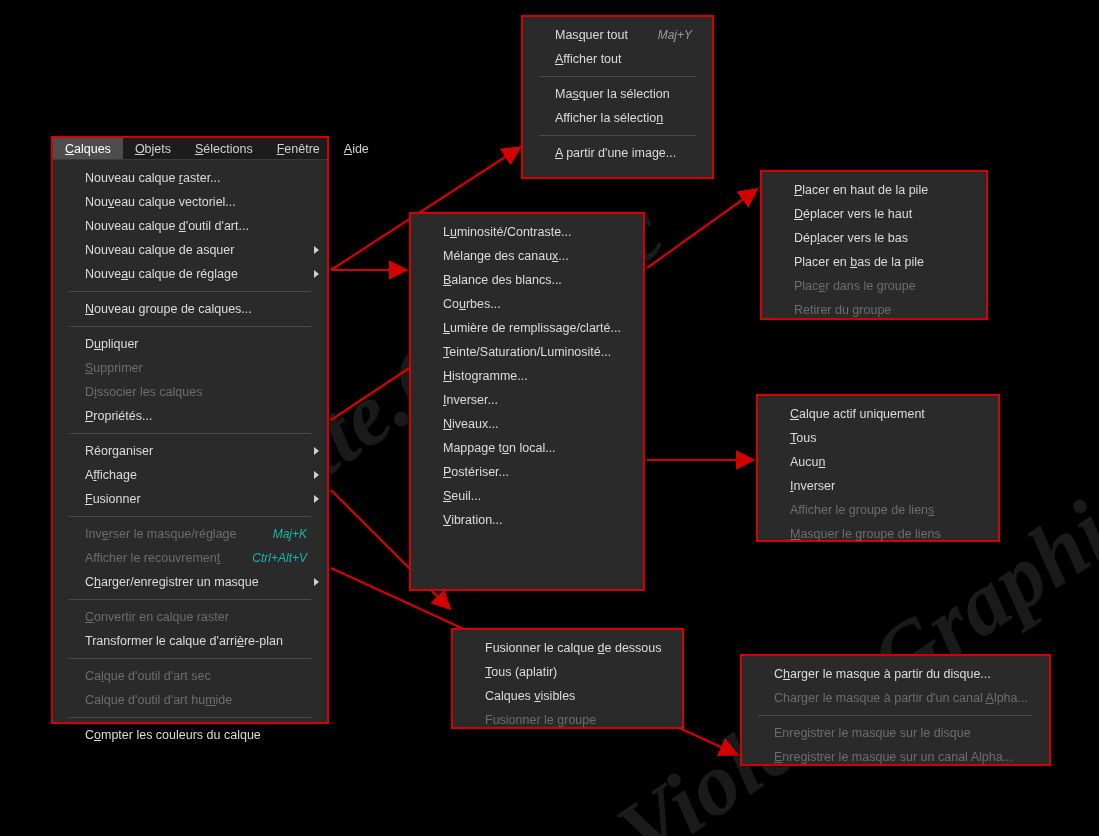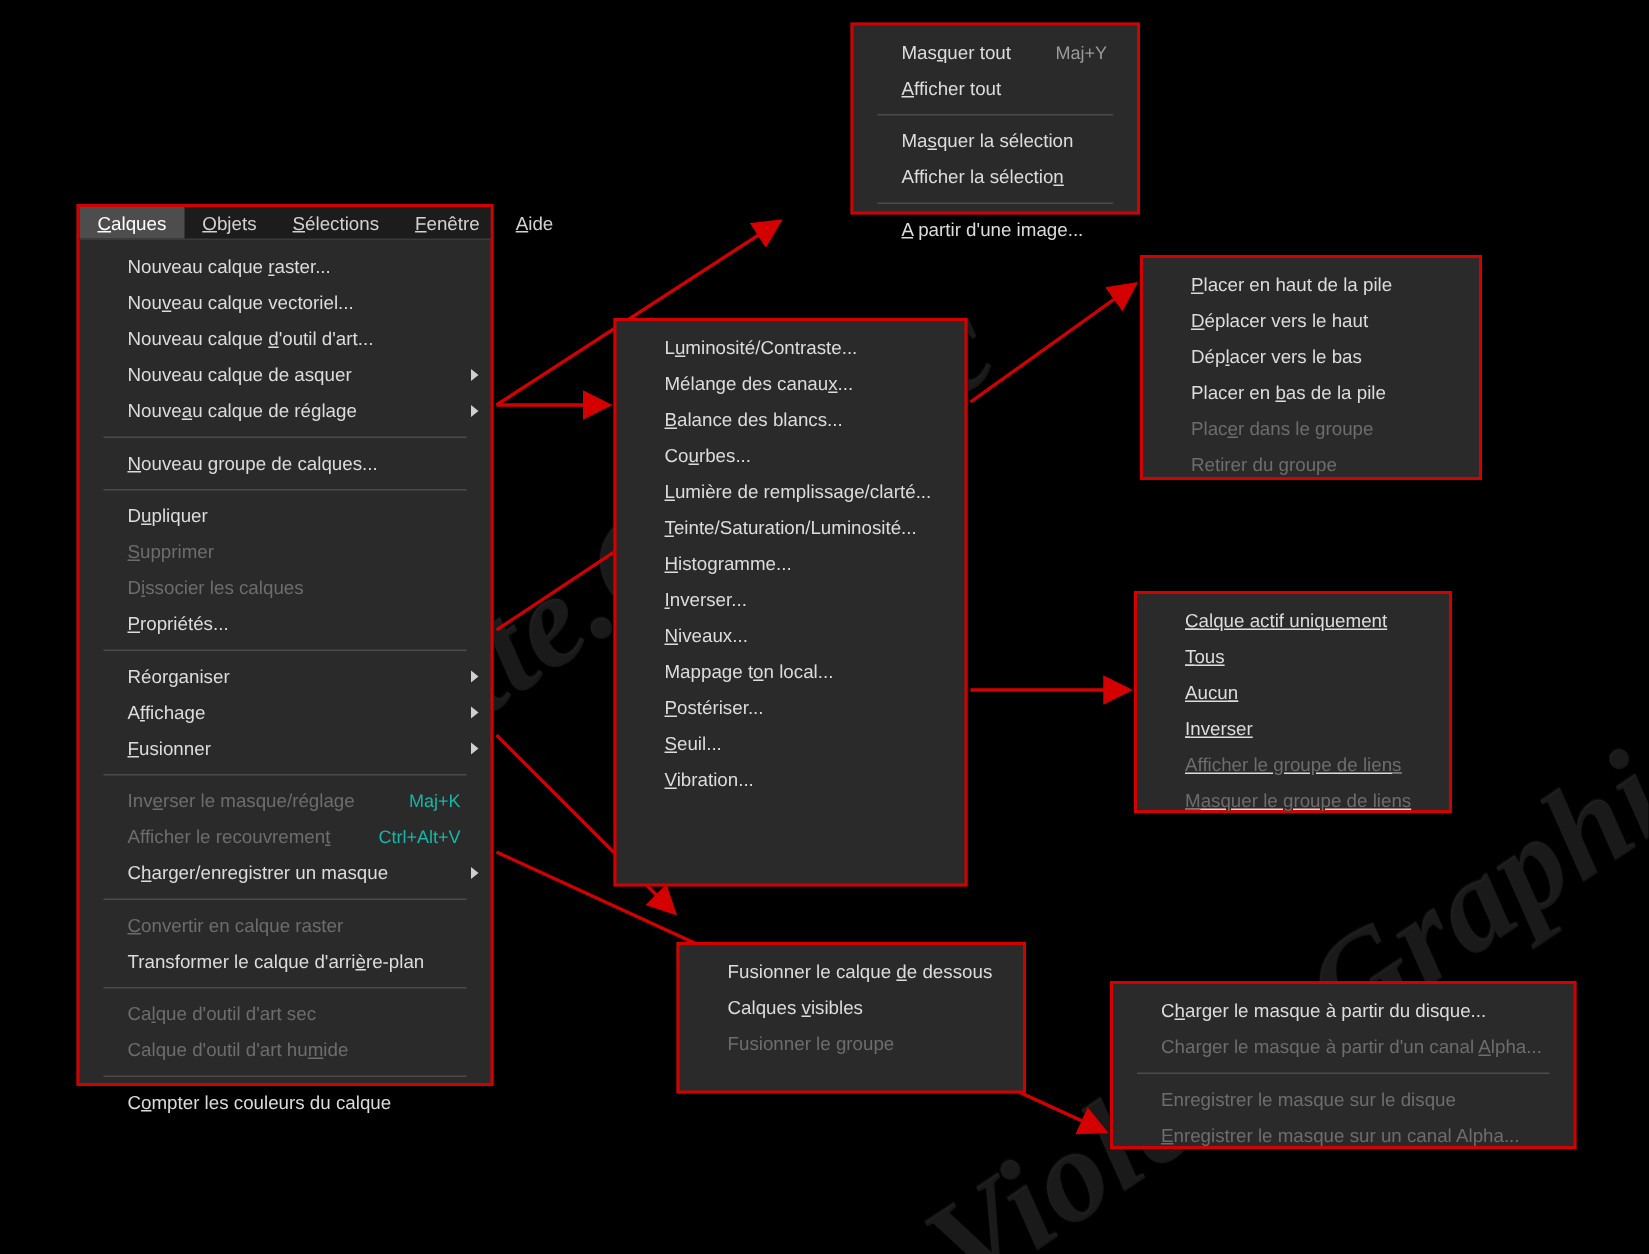--- a/index.html
+++ b/index.html
@@ -72,42 +72,43 @@
     color:#dcdcdc;
     box-sizing:border-box;
   }
   .mi.dim{color:#6d6d6d;}
   .mi .lbl{flex:0 0 auto;}
   .mi .sc{
     margin-left:auto;
     padding-left:26px;
     color:#9a9a9a;
     font-size:12px;
+    font-style:italic;
   }
   .mi.dim .sc{color:#14b8a6;}
   .mi u{text-decoration:underline;}
   .sep{
     height:1px;background:#4a4a4a;
     margin:5px 16px 5px 16px;
   }
   .arr{
     position:absolute;right:8px;top:50%;
     transform:translateY(-50%);
     width:0;height:0;
     border-left:5px solid #cfcfcf;
     border-top:4px solid transparent;
     border-bottom:4px solid transparent;
   }
 
   
   #menu-calques   {left:51px;  top:136px; width:278px; height:588px;}
-  #menu-affichage {left:521px; top:15px;  width:193px; height:128px;margin-left:46px;}
+  #menu-affichage {left:521px; top:15px;  width:193px; height:164px;}
   #menu-reglage   {left:409px; top:212px; width:236px; height:379px;}
   #menu-reorganiser{left:760px;top:170px; width:228px; height:150px;}
-  #menu-visibilite{left:756px; top:394px; width:212px; height:148px;text-decoration:underline;}
+  #menu-visibilite{left:756px; top:394px; width:244px; height:148px;}
   #menu-fusionner {left:451px; top:628px; width:233px; height:101px;}
   #menu-masque    {left:740px; top:654px; width:311px; height:112px;}
 </style>
 </head>
 <body>
 
 <div id="stage">
 
   <div class="watermark" id="wm1">Violette.Graphic</div>
   <div class="watermark" id="wm2">Violette.Graphic</div>
@@ -338,20 +339,23 @@
         </div>
       </div>
   </div>
 
   <div class="menu" id="menu-fusionner">
     <div class="inner">
         <div class="mi">
           <span class="lbl">Fusionner le calque <u>d</u>e dessous</span>
         </div>
         <div class="mi">
+          <span class="lbl"><u>T</u>ous (aplatir)</span>
+        </div>
+        <div class="mi">
           <span class="lbl">Calques <u>v</u>isibles</span>
         </div>
         <div class="mi dim">
           <span class="lbl">Fusionner le <u>g</u>roupe</span>
         </div>
       </div>
   </div>
 
   <div class="menu" id="menu-masque">
     <div class="inner">

